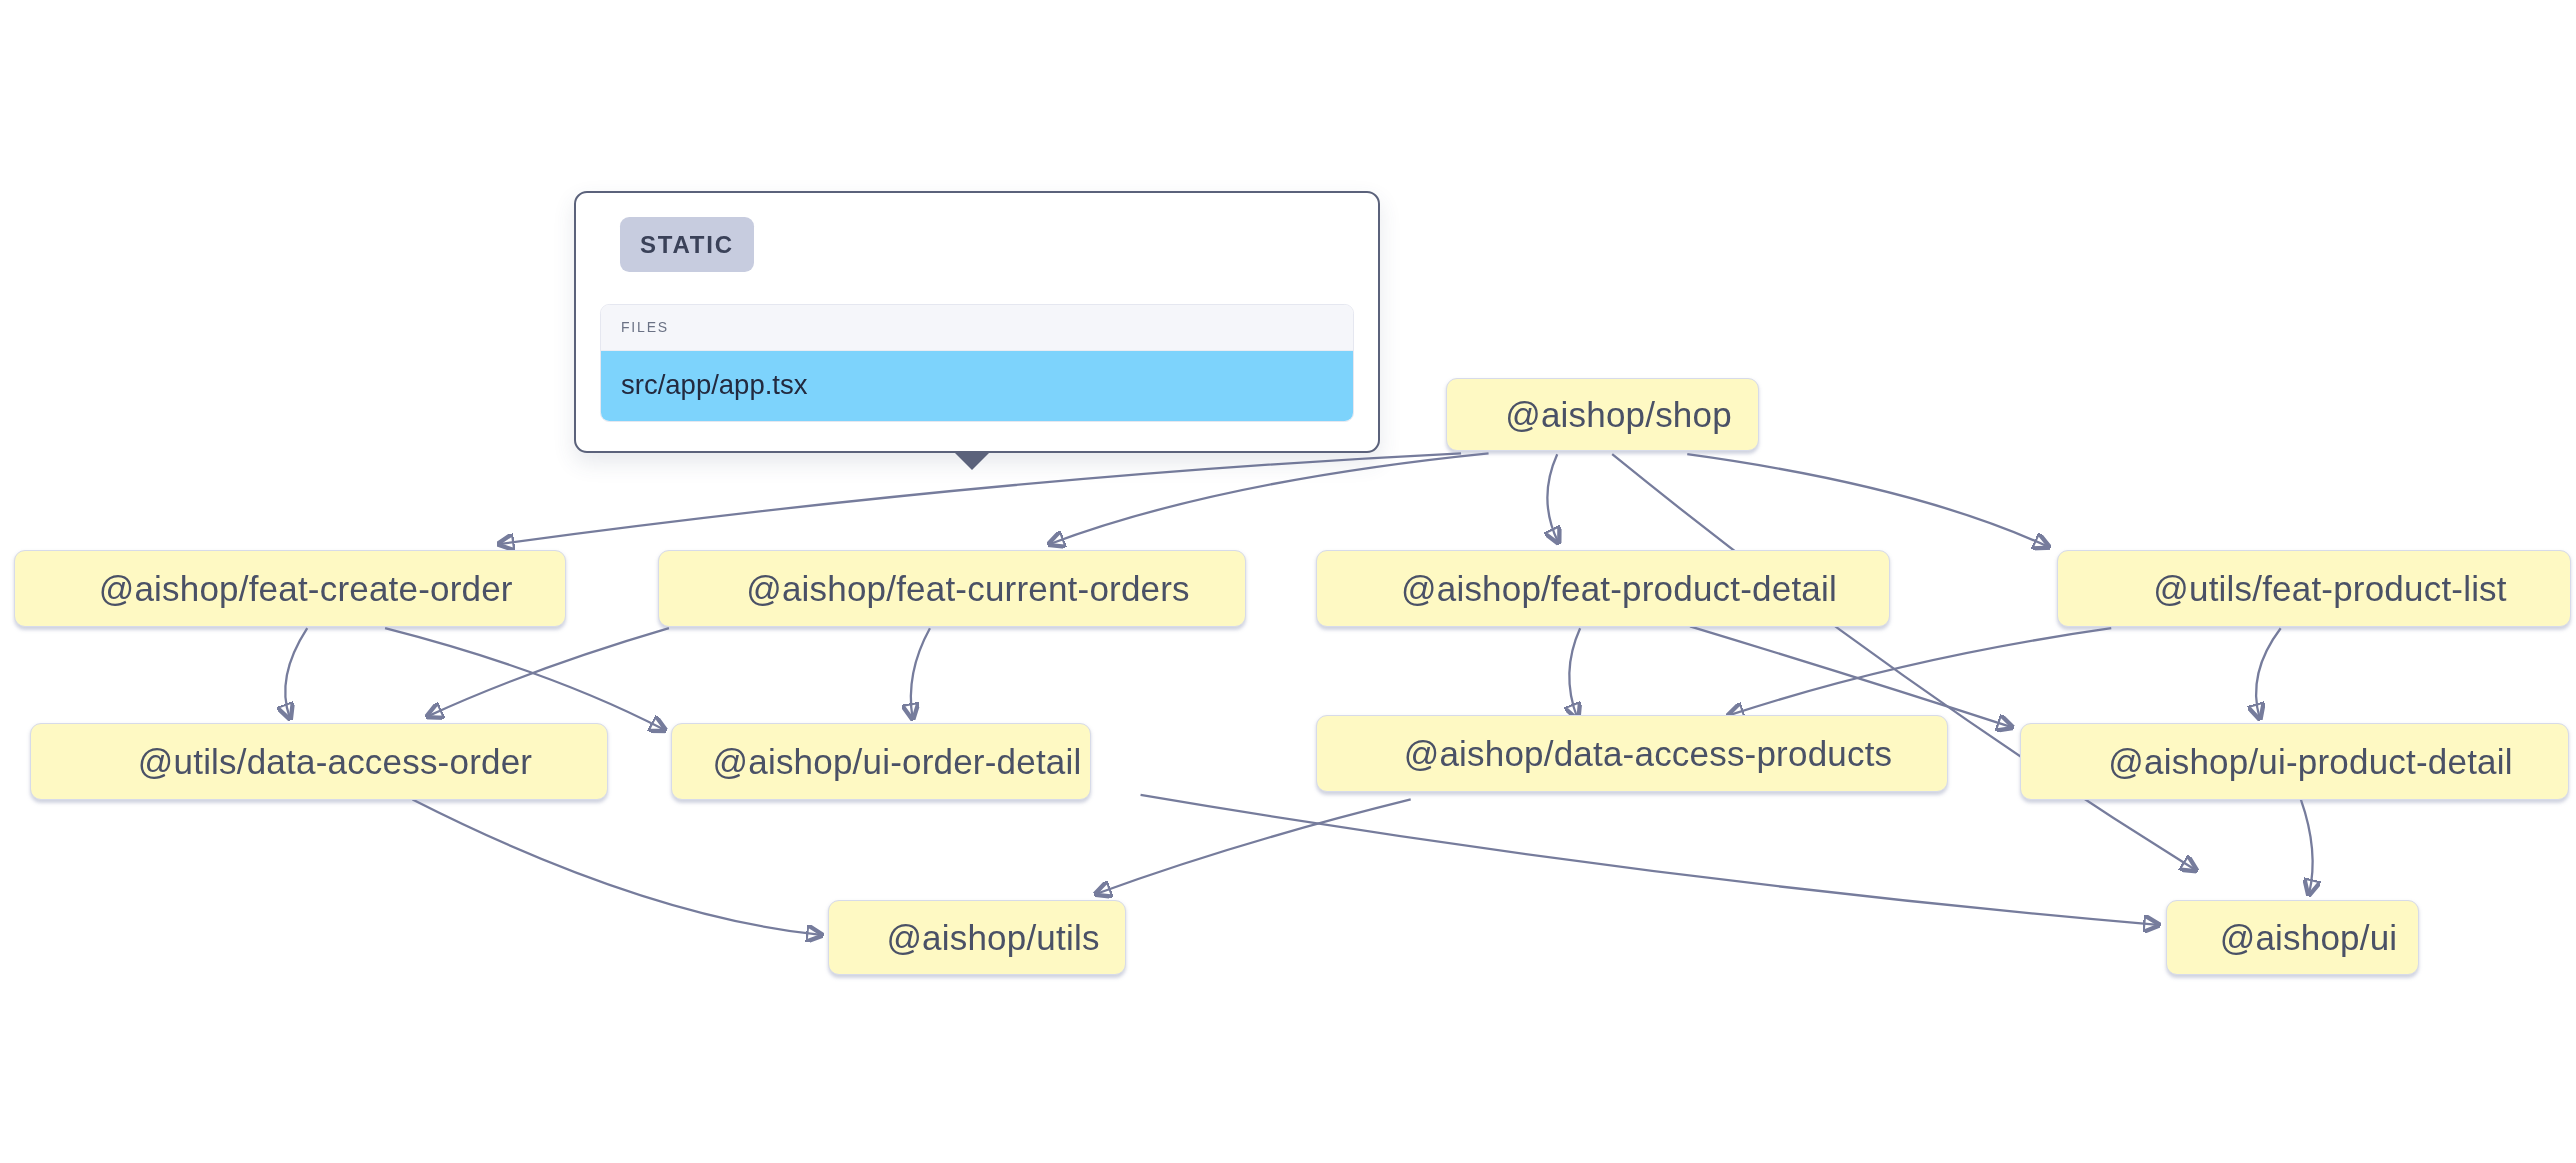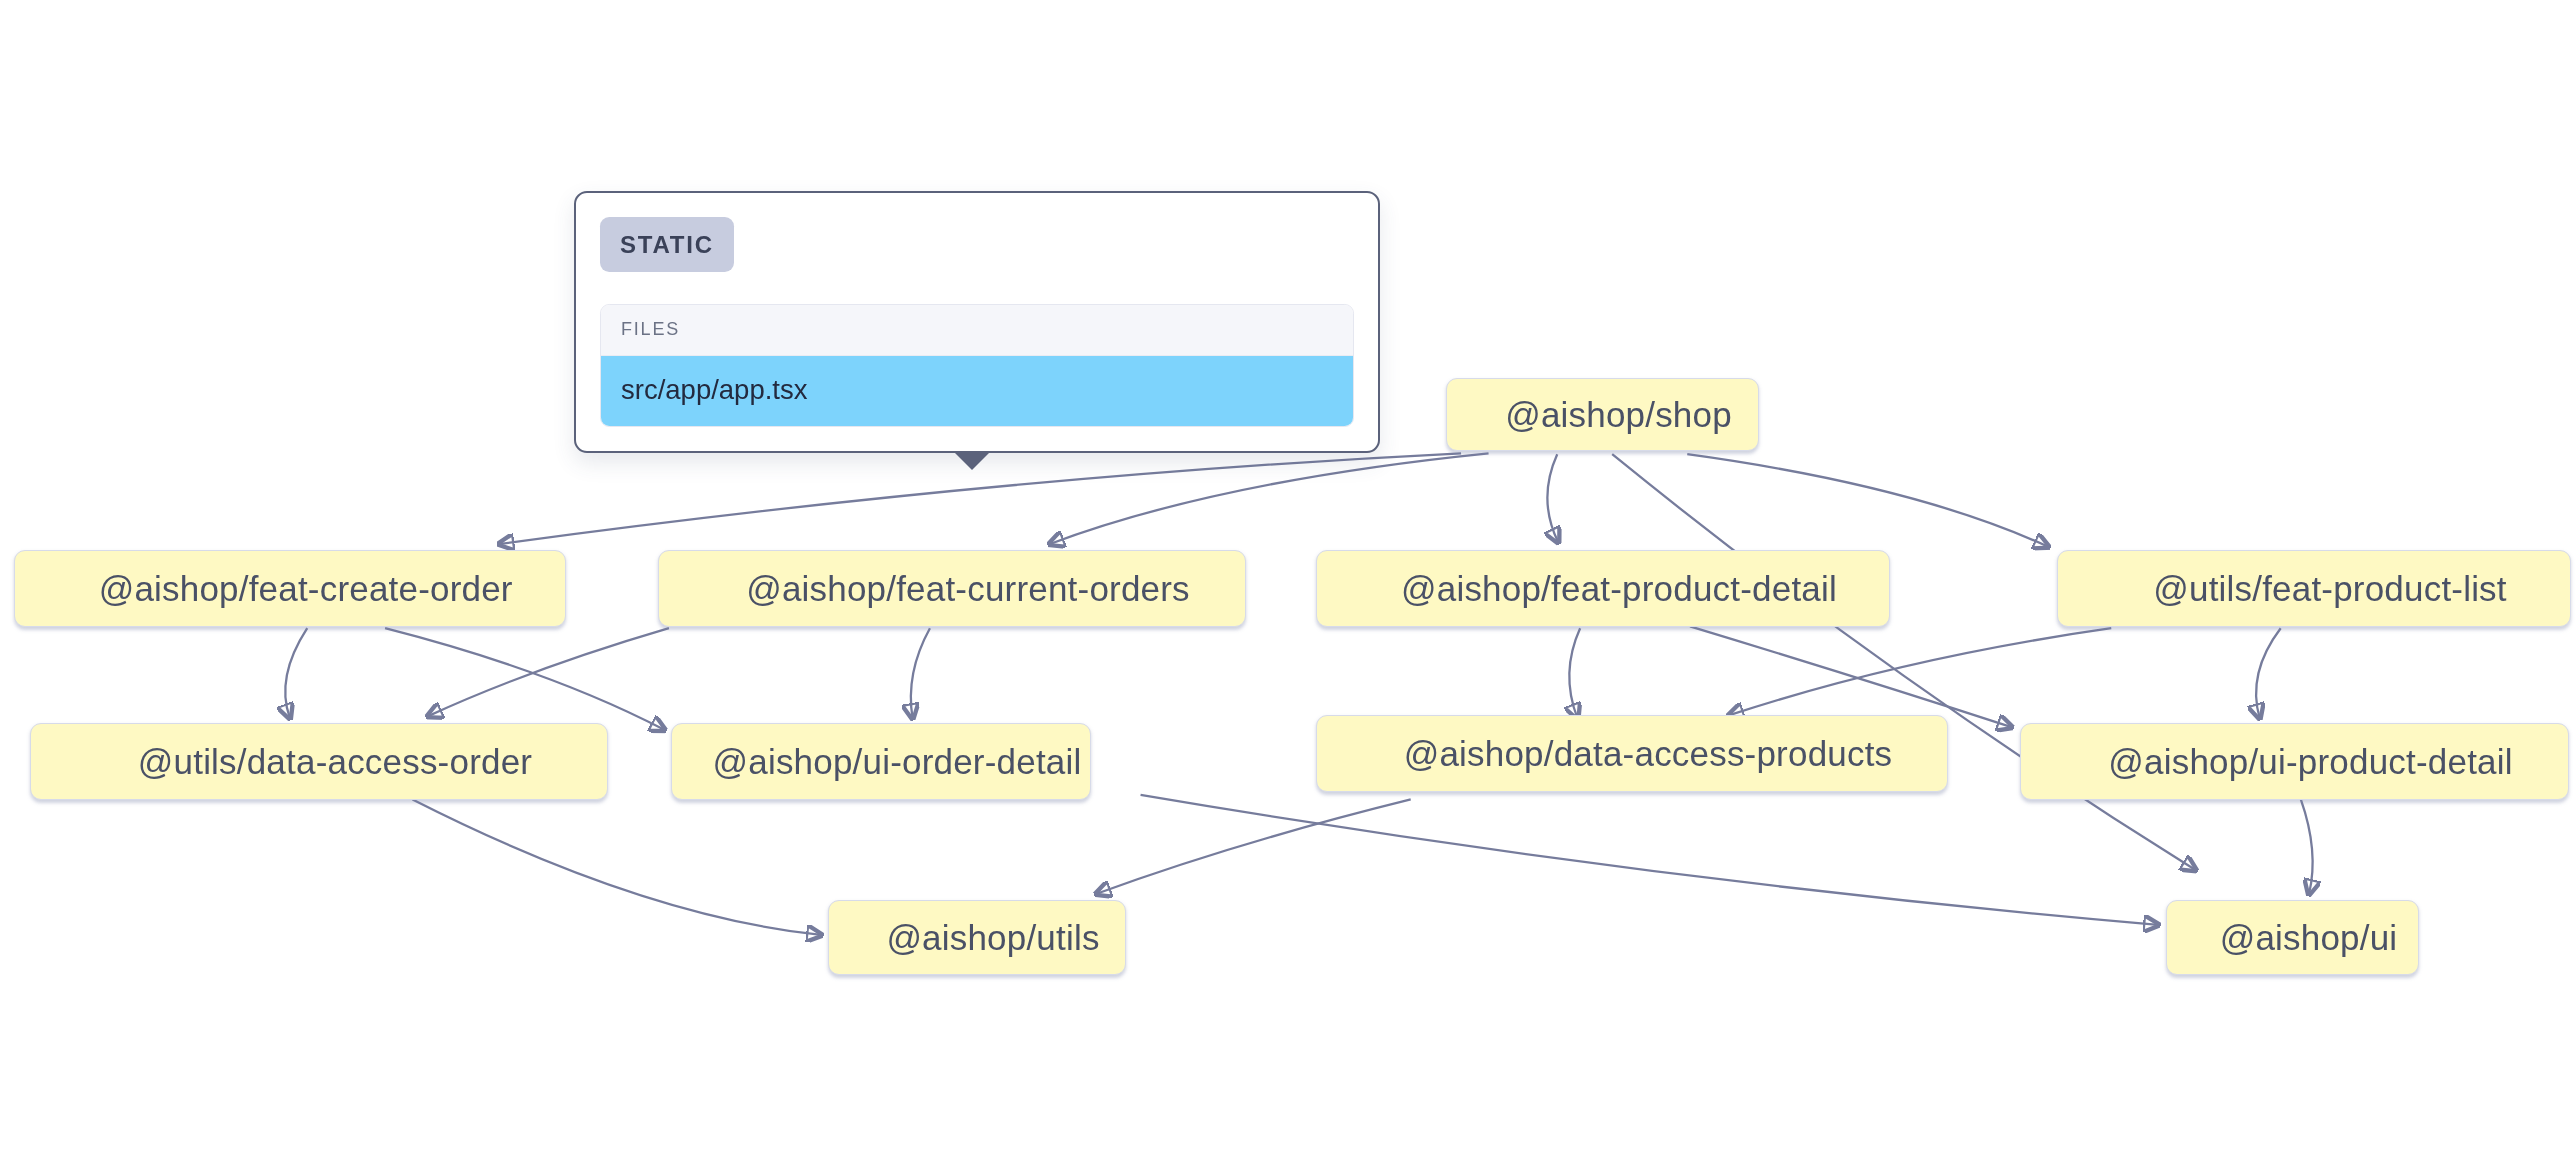--- a/index.html
+++ b/index.html
@@ -23,37 +23,37 @@
     left:574px;top:191px;width:806px;height:262px;
     background:#ffffff;border:2.7px solid #5b627b;border-radius:13px;
     box-shadow:0 9.2px 22px rgba(60,70,110,.12);
     box-sizing:border-box;
   }
   #tooltip .ptr{
     position:absolute;left:377px;bottom:-19px;width:0;height:0;
     border-left:19px solid transparent;border-right:19px solid transparent;
     border-top:19px solid #5b627b;
   }
-  .tt-head{display:flex;align-items:center;gap:28px;padding:24px 26px 18.3px 24px;}
+  .tt-head{display:flex;align-items:center;gap:28px;padding:24px 26px 18.3px 24px;margin-left:20px;}
   .tt-badge{
     background:#c7ccdf;color:#3a4158;border-radius:9.2px;
     font-size:24px;font-weight:bold;letter-spacing:1.8px;
     padding:13.7px 20px;flex:0 0 auto;
   }
   .tt-edge{
     font-family:"DejaVu Sans Mono","Liberation Mono",monospace;
     font-size:30px;color:#2d3347;white-space:nowrap;
   }
   .tt-files{
     margin:13px 24px 0 24px;border:1.8px solid #e5e7f0;border-radius:9.2px;
     overflow:hidden;background:#ffffff;
   }
   .tt-files-head{
     background:#f5f6fa;border-bottom:1.8px solid #eaecf3;
-    color:#6b7285;font-size:18px;letter-spacing:1.8px;
+    color:#6b7285;font-size:14px;letter-spacing:1.8px;
     padding:14.7px 20px;
   }
   .tt-file-row{
     background:#7dd3fc;color:#232a3f;font-size:27.5px;
     padding:18.3px 20px 20px 20px;
   }
 </style>
 </head>
 <body>
 

